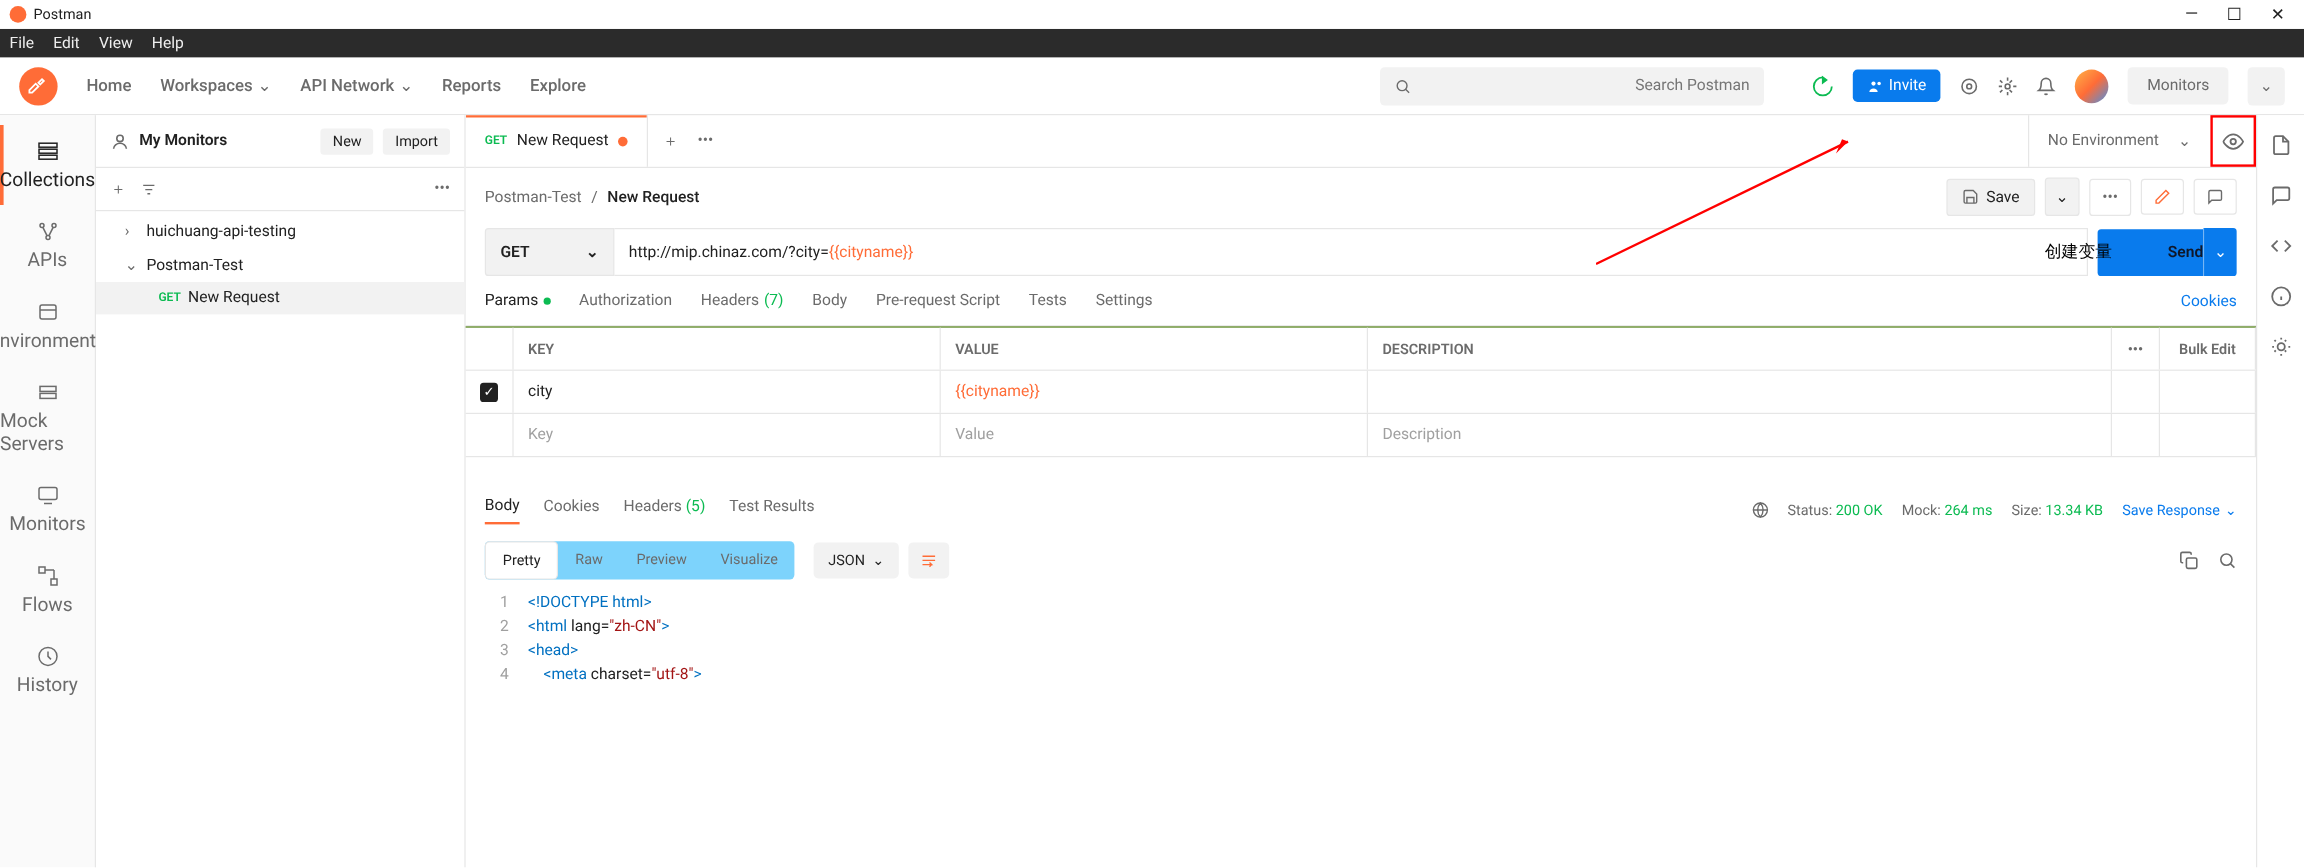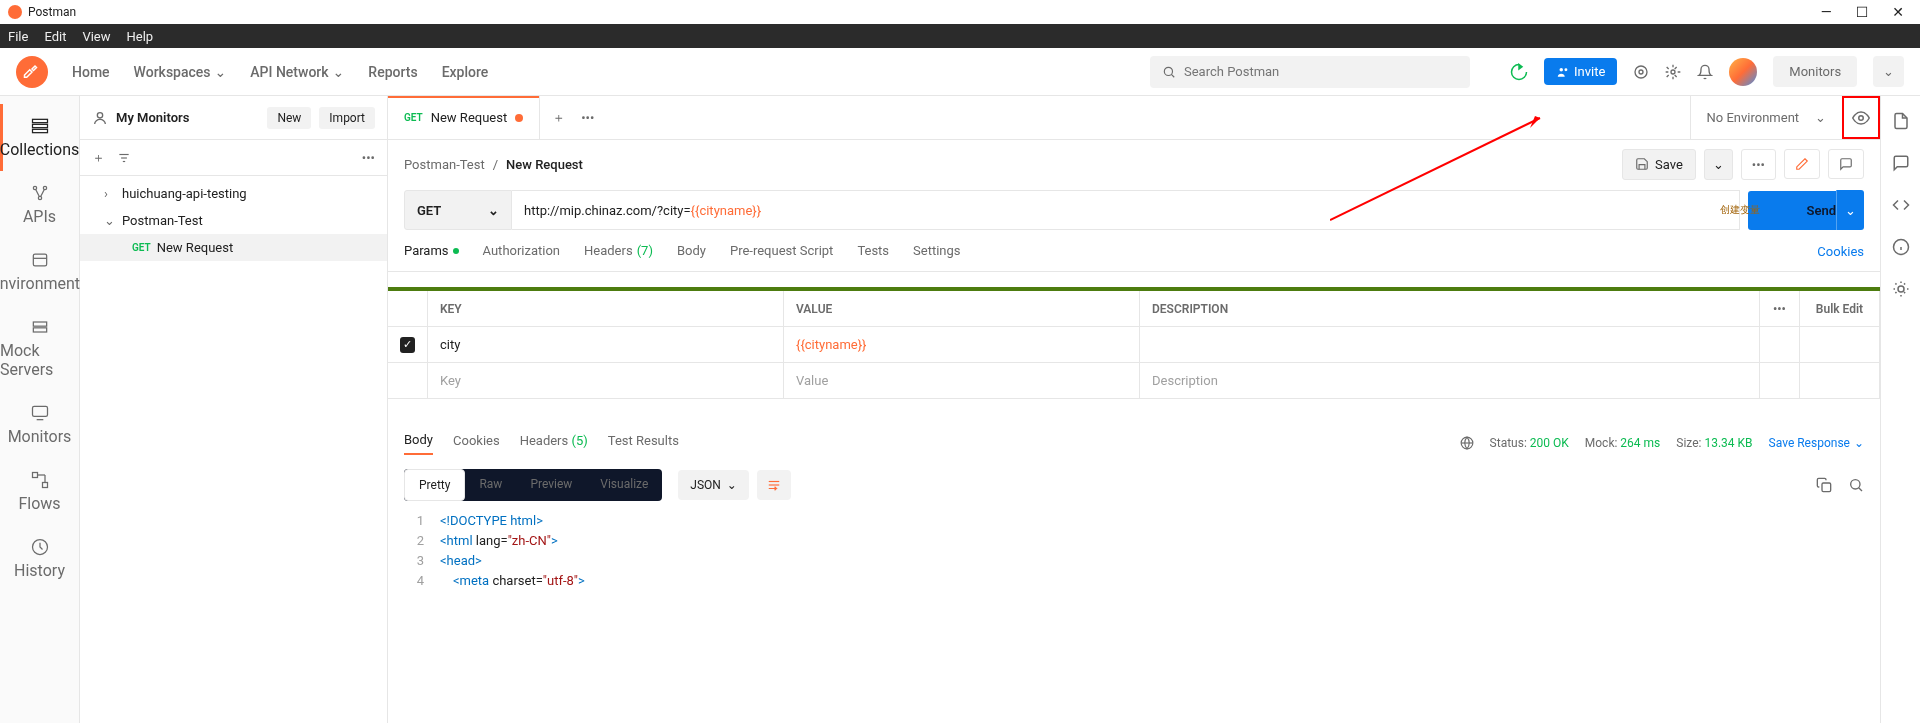--- a/index.html
+++ b/index.html
@@ -11,21 +11,21 @@
 .title-bar .win-controls { position: absolute; right: 0; display: flex; gap: 24px; padding-right: 16px; }
 .title-bar .win-controls span { font-size: 14px; cursor: pointer; }
 
 .menu-bar { height: 24px; background: #2b2b2b; display: flex; align-items: center; padding: 0 8px; gap: 16px; }
 .menu-bar span { color: #eee; font-size: 13px; cursor: pointer; }
 
 .top-nav { height: 48px; background: #fff; border-bottom: 1px solid #e6e6e6; display: flex; align-items: center; padding: 0 16px; gap: 24px; }
 .top-nav .logo-circle { width: 32px; height: 32px; background: #ff6c37; border-radius: 50%; display: flex; align-items: center; justify-content: center; color: #fff; }
 .top-nav .nav-item { color: #6b6b6b; font-size: 14px; font-weight: 500; cursor: pointer; display: flex; align-items: center; gap: 4px; }
 .top-nav .search-box { flex: 0 0 320px; margin-left: auto; margin-right: 16px; height: 32px; background: #f2f2f2; border-radius: 4px; display: flex; align-items: center; padding: 0 12px; gap: 8px; color: #6b6b6b; }
-.top-nav .search-box input { background: transparent; border: none; outline: none; flex: 1; font-size: 13px; }
+.top-nav .search-box input { background: transparent; border: none; outline: none; flex: 1; font-size: 13px; text-align: right; }
 .top-nav .right-icons { display: flex; align-items: center; gap: 16px; }
 .top-nav .btn-invite { background: #097bed; color: #fff; padding: 6px 12px; border-radius: 4px; font-size: 13px; display: flex; align-items: center; gap: 4px; cursor: pointer; }
 .top-nav .btn-upgrade { background: #f2f2f2; padding: 8px 16px; border-radius: 4px; font-size: 13px; color: #6b6b6b; cursor: pointer; }
 .top-nav .btn-upgrade-chevron { background: #f2f2f2; padding: 8px 10px; border-radius: 4px; color: #6b6b6b; cursor: pointer; }
 .top-nav .icon-btn { color: #6b6b6b; cursor: pointer; font-size: 16px; }
 .avatar { width: 28px; height: 28px; border-radius: 50%; background: linear-gradient(135deg, #ffb347, #ff6c37, #4a90e2); }
 
 .main-layout { display: flex; height: calc(100vh - 96px); }
 
 .left-sidebar { width: 80px; background: #fafafa; border-right: 1px solid #e6e6e6; display: flex; flex-direction: column; align-items: center; padding-top: 8px; }
@@ -66,32 +66,32 @@
 .breadcrumb-row .save-chev { background: #f2f2f2; padding: 7px 8px; border-radius: 3px; border: 1px solid #e6e6e6; cursor: pointer; }
 .breadcrumb-row .bc-icon { padding: 7px 10px; border: 1px solid #e6e6e6; border-radius: 3px; cursor: pointer; color: #6b6b6b; }
 .breadcrumb-row .bc-icon.orange { color: #ff6c37; }
 
 .request-row { height: 44px; display: flex; align-items: center; padding: 0 16px; gap: 0; position: relative; }
 .method-select { width: 108px; height: 40px; background: #f2f2f2; border: 1px solid #e6e6e6; border-radius: 3px 0 0 3px; display: flex; align-items: center; justify-content: space-between; padding: 0 12px; font-weight: 600; cursor: pointer; }
 .url-input { flex: 1; height: 40px; border: 1px solid #e6e6e6; border-left: none; padding: 0 12px; display: flex; align-items: center; font-size: 13px; }
 .url-input .var { color: #ff6c37; }
 .send-btn { width: 88px; height: 39px; background: #097bed; color: #0f172a; display: flex; align-items: center; justify-content: flex-end; font-weight: 600; border-radius: 3px 0 0 3px; cursor: pointer; margin-left: 8px; }
 .send-chev { width: 28px; height: 40px; background: #097bed; color: #fff; display: flex; align-items: center; justify-content: center; border-left: 1px solid rgba(255,255,255,0.3); border-radius: 0 3px 3px 0; cursor: pointer; }
-.annotation { position: absolute; right: 120px; color: #a16207; font-size: 10px; font-weight: 500; }
+.annotation { position: absolute; right: 120px; color: #000000; font-size: 14px; font-weight: 500; }
 
 .req-tabs { height: 40px; display: flex; align-items: center; padding: 0 16px; gap: 24px; border-bottom: 1px solid #e6e6e6; }
 .req-tabs .rtab { color: #6b6b6b; cursor: pointer; display: flex; align-items: center; gap: 4px; padding-bottom: 2px; }
 .req-tabs .rtab.active { color: #212121; }
 .req-tabs .dot { width: 6px; height: 6px; background: #0cbb52; border-radius: 50%; }
 .req-tabs .count { color: #0cbb52; }
 .req-tabs .cookies-link { margin-left: auto; color: #097bed; cursor: pointer; }
 
 .section-label { padding: 10px 16px; color: #6b6b6b; font-size: 12px; font-weight: 600; }
 
-.params-table { border-top: 4px solid #4d7c0f; margin-top: 15px; }
+.params-table { border-top: 1px solid #4d7c0f; }
 .params-table .prow { display: flex; height: 36px; border-bottom: 1px solid #e6e6e6; }
 .params-table .pcell { border-right: 1px solid #e6e6e6; display: flex; align-items: center; padding: 0 12px; }
 .params-table .pcell.check { width: 40px; justify-content: center; }
 .params-table .pcell.key { width: 356px; }
 .params-table .pcell.value { width: 356px; }
 .params-table .pcell.desc { flex: 1; }
 .params-table .pcell.opts { width: 40px; justify-content: center; color: #6b6b6b; cursor: pointer; }
 .params-table .pcell.bulk { width: 80px; justify-content: center; font-weight: 600; cursor: pointer; }
 .params-table .header .pcell { font-weight: 600; font-size: 12px; color: #6b6b6b; }
 .params-table .var { color: #ff6c37; }
@@ -101,21 +101,21 @@
 .response-area { margin-top: 24px; }
 .resp-tabs { height: 40px; display: flex; align-items: center; padding: 0 16px; gap: 20px; }
 .resp-tabs .rstab { color: #6b6b6b; cursor: pointer; padding-bottom: 6px; }
 .resp-tabs .rstab.active { color: #212121; border-bottom: 2px solid #ff6c37; }
 .resp-tabs .count { color: #0cbb52; }
 .resp-tabs .resp-meta { margin-left: auto; display: flex; align-items: center; gap: 16px; color: #6b6b6b; font-size: 12px; }
 .resp-tabs .resp-meta .val { color: #0cbb52; }
 .resp-tabs .save-resp { color: #097bed; cursor: pointer; display: flex; align-items: center; gap: 4px; }
 
 .resp-toolbar { height: 44px; display: flex; align-items: center; padding: 0 16px; gap: 0; }
-.resp-toolbar .view-tabs { display: flex; background: #0f172a; border-radius: 4px; }
+.resp-toolbar .view-tabs { display: flex; background: #7dd3fc; border-radius: 4px; }
 .resp-toolbar .vtab { padding: 8px 14px; color: #6b6b6b; cursor: pointer; font-size: 12px; }
 .resp-toolbar .vtab.active { background: #fff; border: 1px solid #e6e6e6; border-radius: 4px; color: #212121; }
 .resp-toolbar .format-sel { margin-left: 16px; background: #f2f2f2; padding: 8px 12px; border-radius: 4px; display: flex; align-items: center; gap: 6px; cursor: pointer; font-size: 12px; }
 .resp-toolbar .wrap-btn { margin-left: 8px; background: #f2f2f2; padding: 8px 10px; border-radius: 4px; cursor: pointer; color: #ff6c37; }
 .resp-toolbar .right-icons2 { margin-left: auto; display: flex; gap: 16px; color: #6b6b6b; }
 
 .code-view { padding: 4px 16px; font-family: Consolas, Monaco, monospace; font-size: 13px; }
 .code-line { display: flex; gap: 16px; line-height: 20px; }
 .code-line .ln { width: 20px; text-align: right; color: #a0a0a0; }
 .code-line .code { white-space: pre; }

